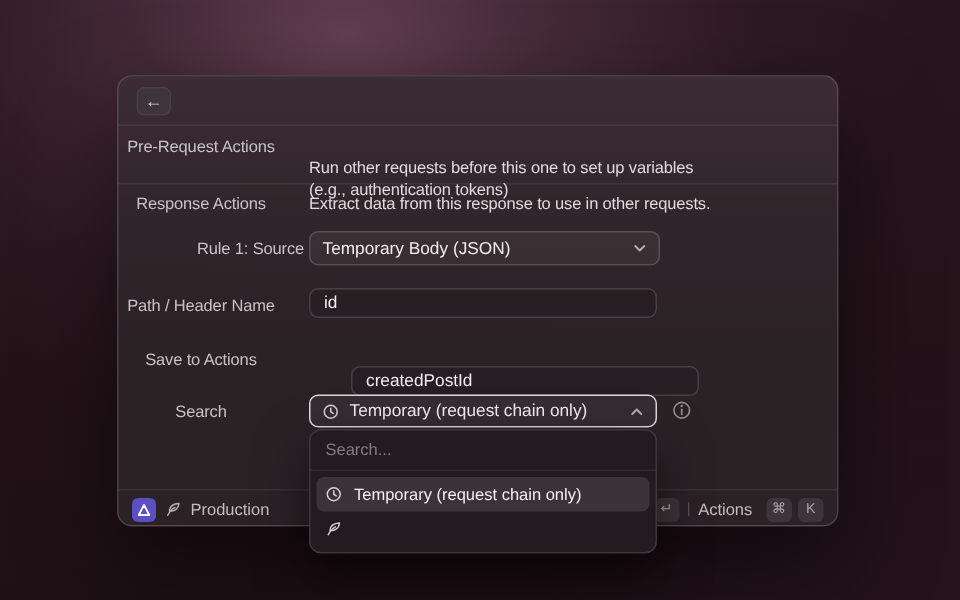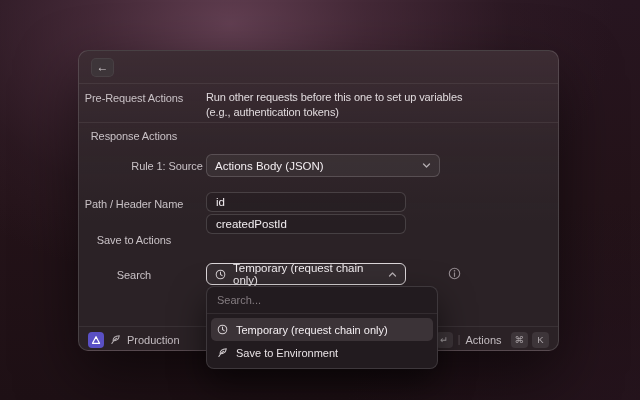--- a/index.html
+++ b/index.html
@@ -39,21 +39,21 @@
     position: absolute; left: 0; width: 110px; text-align: center;
     font-size: 11px; color: #c9c2c6; letter-spacing: -0.1px;
   }
   .row-desc {
     position: absolute; left: 127px; width: 330px;
     font-size: 11px; line-height: 15px; color: #e0dadd;
     white-space: pre-line; letter-spacing: -0.1px;
   }
 
   .control {
-    position: absolute; left: 127px; width: 200px;
+    position: absolute; left: 127px; width: 232px;
     display: flex; align-items: center;
     border-radius: 6px; font-size: 11.5px; color: #f2edf0;
   }
   .select {
     background: rgba(255,255,255,0.05);
     border: 1px solid rgba(255,255,255,0.16);
     padding: 0 8px; cursor: pointer;
   }
   .textfield {
     background: rgba(0,0,0,0.10);
@@ -121,44 +121,45 @@
 <div class="canvas">
   <div class="window">
 
     <div class="header">
       <div class="back-btn">
         <span>←</span>
       </div>
     </div>
 
     <div class="row-label" style="top:41px;">Pre-Request Actions</div>
-    <div class="row-desc" style="top:39px;">Run other requests before this one to set up variables
+    <div class="row-desc" style="top:54px;">Run other requests before this one to set up variables
 (e.g., authentication tokens)</div>
 
     <div class="divider" style="top:71px;"></div>
 
     <div class="row-label" style="top:79px;">Response Actions</div>
+    <div class="row-desc" style="top:78px;">Extract data from this response to use in other requests.</div>
 
     <div class="row-label" style="top:109px;margin-left:33px;">Rule 1: Source</div>
     <div class="control select" style="top:103px; height:23px; width:234px;">
-      <span class="grow">Actions Body (JSON)</span>
+      <span class="grow">Temporary Body (JSON)</span>
       <span class="icon">
         <svg width="9" height="9" viewBox="0 0 9 9">
             <polyline points="1.5,3 4.5,6 7.5,3" fill="none" stroke="#b3acb0" stroke-width="1.3" stroke-linecap="round" stroke-linejoin="round"></polyline>
           </svg>
       </span>
     </div>
 
     <div class="row-label" style="top:147px;">Path / Header Name</div>
     <div class="control textfield" style="top:141px; height:20px;">
       <input value="id" style="">
     </div>
 
     <div class="row-label" style="top:183px;">Save to Actions</div>
-    <div class="control textfield" style="top:163px; height:20px;">
+    <div class="control textfield" style="top:193px; height:20px;margin-left:28px;">
       <input value="createdPostId" style="">
     </div>
 
     <div class="row-label" style="top:218px;">Search</div>
     <div class="control select storage-select" style="top:212px; height:22px;">
       <span class="icon" style="margin-right:7px;">
         <svg width="11" height="11" viewBox="0 0 12 12">
             <circle cx="6" cy="6" r="4.7" fill="none" stroke="#d6d0d3" stroke-width="1.1"></circle>
             <polyline points="6,3.4 6,6 7.8,7.2" fill="none" stroke="#d6d0d3" stroke-width="1.1" stroke-linecap="round"></polyline>
           </svg>
@@ -192,21 +193,20 @@
           </span>
           <span>Temporary (request chain only)</span>
         </div>
         <div class="dropdown-item">
           <span class="icon">
             <svg width="11" height="11" viewBox="0 0 12 12">
                 <path d="M10.2 1.8 C6 2 3.4 4 3.3 7.2 C5.8 7.6 9.6 6.6 10.2 1.8 Z" fill="none" stroke="#cfc9cc" stroke-width="1.1" stroke-linejoin="round"></path>
                 <path d="M2 10.4 C3 8 4.6 6.2 7.2 4.6" fill="none" stroke="#cfc9cc" stroke-width="1.1" stroke-linecap="round"></path>
               </svg>
           </span>
-          <span>Save to Environment</span>
         </div>
       </div>
     </div>
 
     <div class="statusbar">
       <div class="env-group">
         <span class="logo-badge" style="background:#5a50c4;">
           <svg width="10" height="10" viewBox="0 0 12 12">
               <path d="M6 2 L10.2 10 L1.8 10 Z" fill="none" stroke="#ffffff" stroke-width="1.5" stroke-linejoin="round"></path>
             </svg>

